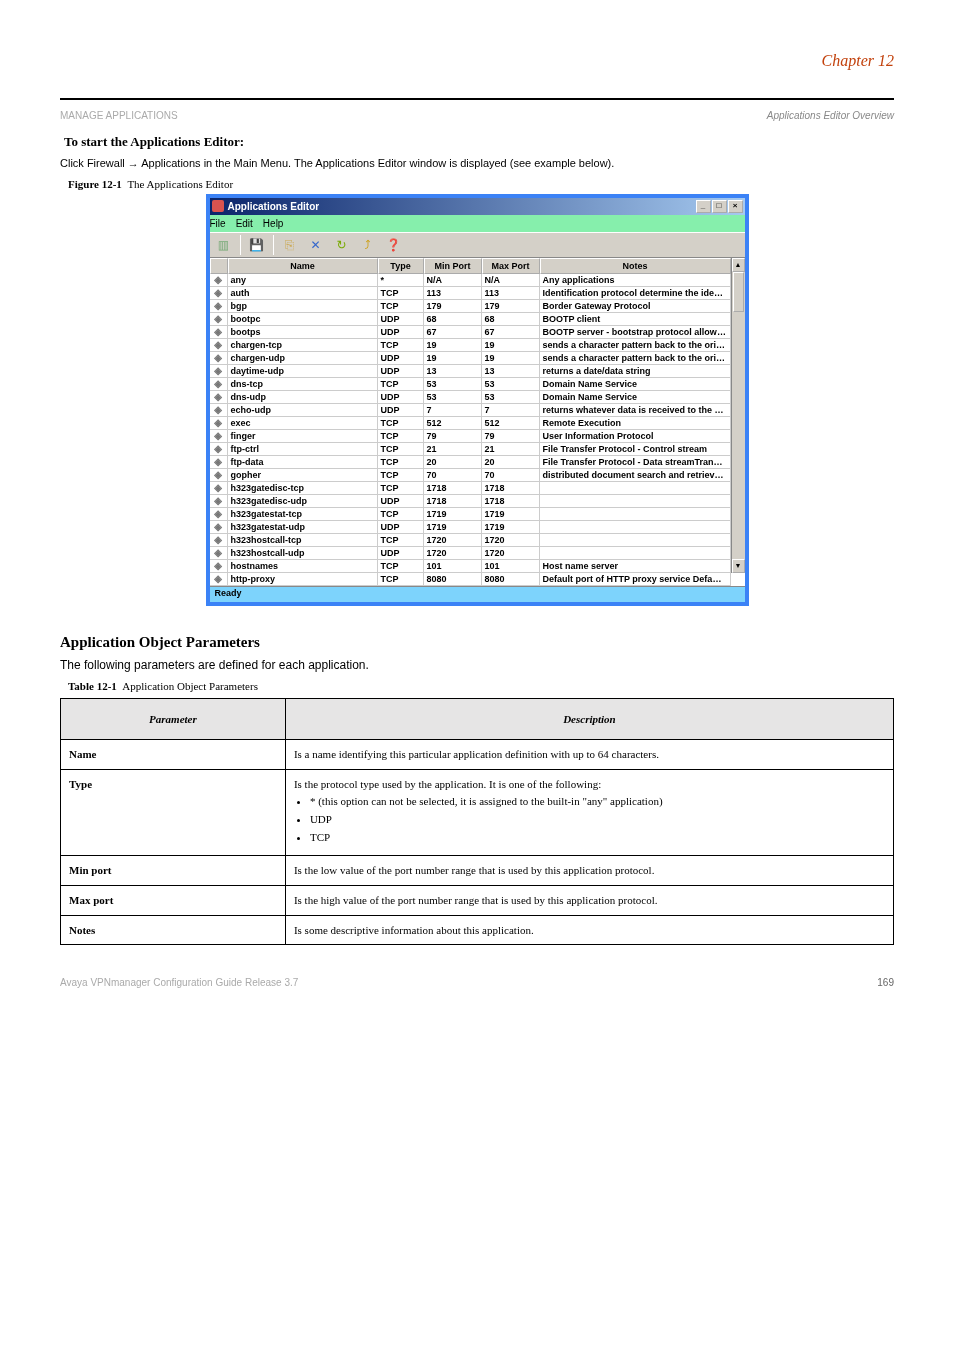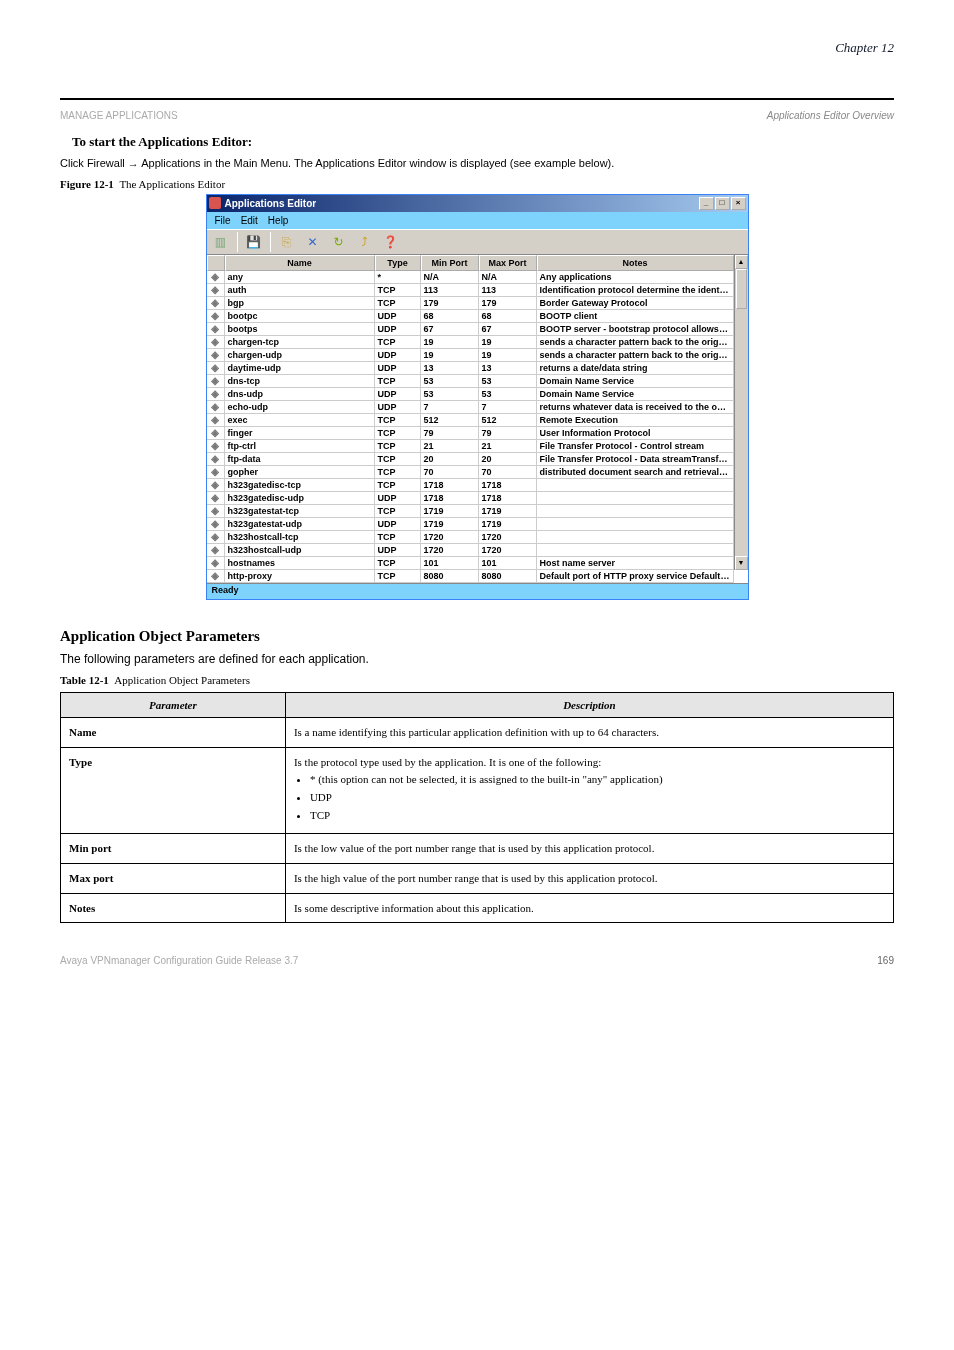--- a/index.html
+++ b/index.html
@@ -1,53 +1,53 @@
 <!DOCTYPE html>
 <html><head>
 <meta charset="utf-8">
 <style>
 *{box-sizing:border-box;margin:0;padding:0}
 body{font-family:Arial,Helvetica,sans-serif;background:#fff;color:#000;width:954px;margin:0 auto;padding:30px 60px 40px}
 .chapter-bar{border-bottom:2px solid #000;height:70px;position:relative;margin-bottom:10px}
-.chapter-num{position:absolute;right:0;top:10px;font-size:13px;color:#0f172a;font-family:'Times New Roman',serif;font-style:italic}
+.chapter-num{position:absolute;right:0;top:22px;font-size:16px;color:#c2410c;font-family:'Times New Roman',serif;font-style:italic}
 .bc{display:flex;justify-content:space-between;font-size:10px;font-family:Arial;margin-bottom:13px}
 .bc-left{color:#aaa}
 .bc-right{color:#888;font-style:italic}
-.intro-h{font-family:'Times New Roman',serif;font-size:13px;margin:12px 12px 6px}
+.intro-h{font-family:'Times New Roman',serif;font-size:13px;margin:12px 4px 6px}
 .intro-p{font-family:Liberation Sans, sans-serif;font-size:11px;line-height:1.45;margin-bottom:0}
-.cap{font-family:'Times New Roman',serif;font-size:11px;margin:6px 0 3px}
+.cap{font-family:'Times New Roman',serif;font-size:11px;margin:6px 8px 3px}
 .cap b{font-weight:700}
-.win{width:543px;margin:4px auto 18px;border:1px solid #3b82f6;font-family:Tahoma,Arial,sans-serif;font-size:9px}
+.win{width:543px;margin:4px auto 18px;border:4px solid #3b82f6;font-family:Tahoma,Arial,sans-serif;font-size:9px}
 .titlebar{height:17px;background:linear-gradient(90deg,#0a246a 0%,#a6caf0 100%);color:#fff;display:flex;align-items:center;padding:0 2px;font-weight:700;font-size:10px}
 .titlebar .icon{width:12px;height:12px;margin-right:4px;background:#d9534f;border-radius:2px}
 .titlebar .title{flex:1}
 .winctl{display:flex;gap:1px}
 .winctl span{width:15px;height:13px;background:#d4d0c8;border:1px outset #fff;font-size:8px;line-height:10px;text-align:center;color:#000;font-weight:700}
-.menubar{background:#7dd3fc;height:17px;display:flex;align-items:center;padding:0 8px;gap:10px;font-size:10px}
+.menubar{background:#86efac;height:17px;display:flex;align-items:center;padding:0 0;gap:10px;font-size:10px}
 .menubar span{cursor:default}
 .toolbar{background:#d4d0c8;height:26px;display:flex;align-items:center;padding:0 4px;gap:6px;border-top:1px solid #fff;border-bottom:1px solid #888}
 .tbtn{width:20px;height:20px;display:flex;align-items:center;justify-content:center;font-size:12px}
 .sep{width:1px;height:20px;background:#888;border-right:1px solid #fff}
 .grid{background:#fff;display:grid;grid-template-columns:18px 150px 46px 58px 58px 1fr 14px}
 .gh{background:#d4d0c8;border:1px outset #fff;text-align:center;font-weight:700;padding:2px 3px;font-size:9px}
 .gc{border-bottom:1px solid #ccc;border-right:1px solid #ccc;padding:1px 3px;font-size:9px;font-weight:700;white-space:nowrap;overflow:hidden;text-overflow:ellipsis}
 .gc.num{text-align:left}
 .gc.note{font-weight:700}
 .gc.icon{text-align:center;color:#777;font-size:10px;line-height:1}
 .scroll{grid-row:1/span 24;grid-column:7;background:#d4d0c8;border-left:1px solid #888;position:relative}
 .scroll .up,.scroll .dn{position:absolute;left:0;right:0;height:14px;background:#d4d0c8;border:1px outset #fff;font-size:7px;text-align:center;line-height:12px}
 .scroll .up{top:0}
 .scroll .dn{bottom:0}
 .scroll .thumb{position:absolute;left:1px;right:1px;top:14px;height:40px;background:#d4d0c8;border:1px outset #fff}
 .status{background:#7dd3fc;height:16px;padding:1px 5px;font-size:9px;font-weight:700;border-top:1px solid #888}
 .sect-h{font-family:'Times New Roman',serif;font-size:15px;margin:28px 0 6px}
 .sect-p{font-family:Liberation Sans, sans-serif;font-size:12px;line-height:1.4;margin-bottom:6px}
 table.params{width:100%;border-collapse:collapse;font-family:'Times New Roman',serif;font-size:11px;margin-top:6px;table-layout:fixed}
 table.params col.c1{width:27%}
-table.params th{background:#e6e5e5;border:1px solid #000;padding:6px;text-align:center;font-style:italic;font-weight:700}
+table.params th{background:#e6e5e5;border:1px solid #000;padding:14px;text-align:center;font-style:italic;font-weight:700}
 table.params td{border:1px solid #000;padding:7px 8px;vertical-align:top;line-height:1.35}
 table.params td:first-child{font-weight:700}
 table.params ul{list-style:disc;margin-left:16px}
 table.params ul li{margin:3px 0}
 .footer{display:flex;justify-content:space-between;font-size:10px;margin-top:32px}
 .footer .prod{color:#aaa}
 .footer .pg{color:#666}
 </style>
 </head>
 <body>

